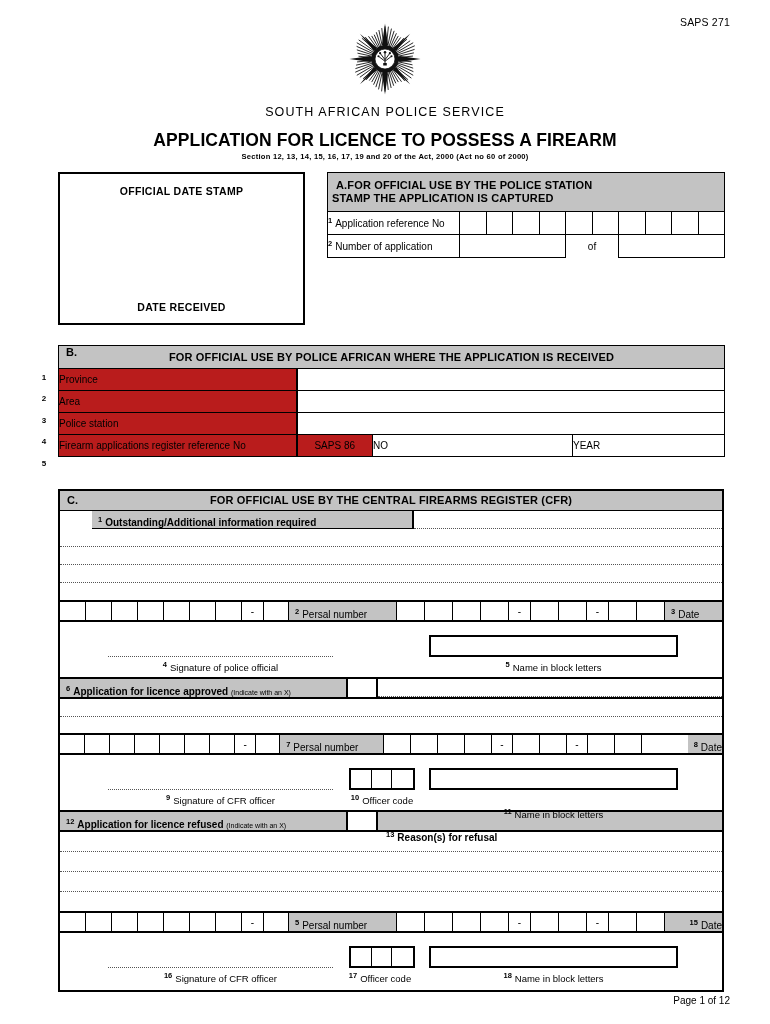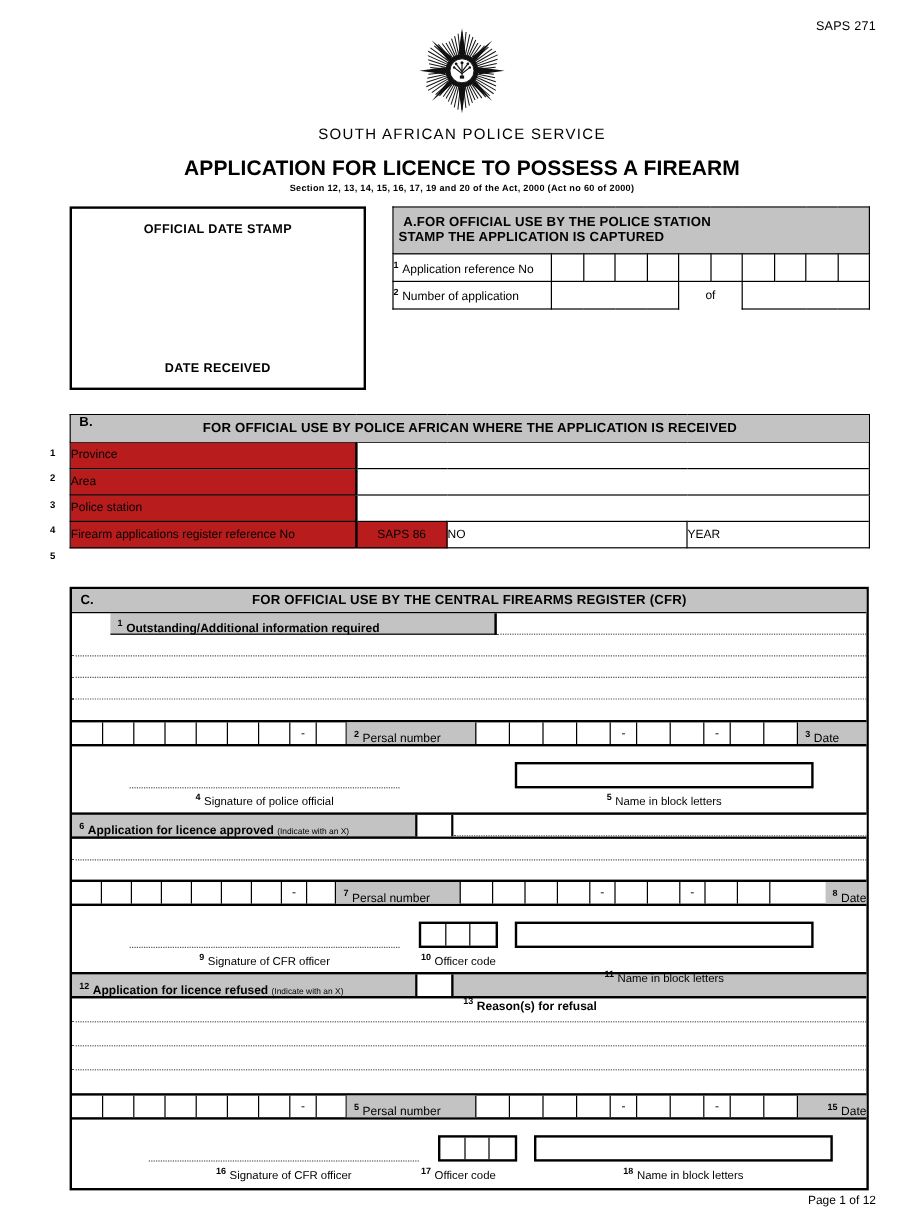--- a/index.html
+++ b/index.html
@@ -698,31 +698,31 @@
       <div class="gcell" style="width:28px;"></div>
       <div class="gcell" style="width:28px;"></div>
       <div class="gdash" style="width:22px;">-</div>
       <div class="gcell" style="width:28px;"></div>
       <div class="gcell" style="width:28px;"></div>
       <div class="glabel last" style="flex:1;text-align:right;">
         <sup class="num">15</sup><span>Date</span>
       </div>
     </div>
 
-    <div class="sigband" style="border-bottom:none;margin-left:16px;">
+    <div class="sigband" style="border-bottom:none;">
       <div class="sig-dots" style="left:48px; top:33px; width:225px;"></div>
       <div class="sig-cap" style="left:48px; top:38px; width:225px;">
         <sup class="num">16</sup><span>Signature of CFR officer</span>
       </div>
       <div class="code-grid" style="left:289px; top:13px; width:66px; height:22px;">
         <div class="cc" style="width:22px;"></div>
         <div class="cc" style="width:22px;"></div>
         <div class="cc last" style="width:22px;"></div>
       </div>
-      <div class="sig-cap" style="left:263px; top:38px; width:86px;">
+      <div class="sig-cap" style="left:277px; top:38px; width:86px;">
         <sup class="num">17</sup><span>Officer code</span>
       </div>
       <div class="name-box" style="left:369px; top:13px; width:249px; height:22px;"></div>
       <div class="sig-cap" style="left:369px; top:38px; width:249px;">
         <sup class="num">18</sup><span>Name in block letters</span>
       </div>
     </div>
 
   </div>
 

